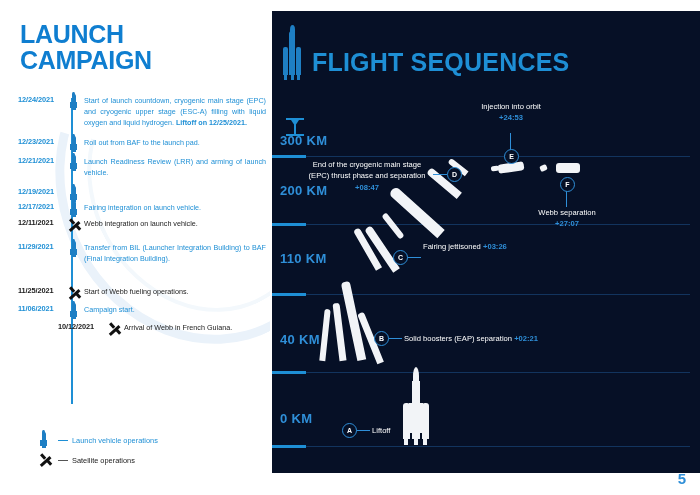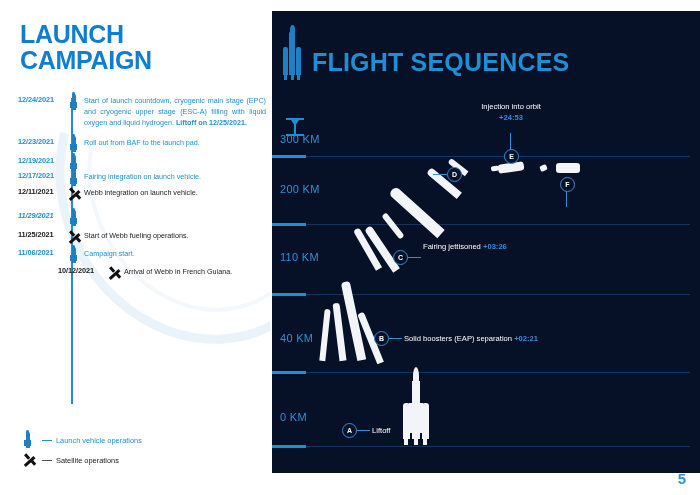--- a/index.html
+++ b/index.html
@@ -57,21 +57,21 @@
   
   .ico-sat{position:absolute;left:-1px;top:1px;width:16px;height:14px;}
   .ico-sat .w1{position:absolute;left:1px;top:7px;width:13px;height:2.6px;
     background:#111111;transform:rotate(-42deg);transform-origin:50% 50%;}
   .ico-sat .w2{position:absolute;left:2px;top:2px;width:6px;height:3.4px;
     background:#111111;transform:rotate(48deg);}
   .ico-sat .w3{position:absolute;left:8px;top:8px;width:6px;height:3.4px;
     background:#111111;transform:rotate(48deg);}
 
   
-  #legend{position:absolute;left:20px;top:430px;}
+  #legend{position:absolute;left:36px;top:430px;}
   .lg-row{position:relative;height:20px;display:flex;align-items:center;}
   .lg-icon{position:relative;width:22px;height:18px;flex:0 0 22px;}
   .lg-dash{width:10px;height:1px;background:#555;margin-right:4px;}
   .lg-dash.blue{background:#1e8fd5;}
   .lg-label{font-size:7.4px;}
 
   
   #right-panel{position:absolute;left:272px;top:11px;width:468px;height:462px;
     background:#061026;border-bottom-right-radius:34px;overflow:hidden;}
 
@@ -88,21 +88,21 @@
     background:#1e7fc4;border-radius:2px 2px 0 0;}
   #header-rocket .br{position:absolute;right:2px;top:18px;width:5px;height:28px;
     background:#1e7fc4;border-radius:2px 2px 0 0;}
   #header-rocket .nz{position:absolute;top:46px;width:3px;height:5px;
     background:#1e7fc4;}
 
   
   .alt-line{position:absolute;left:0;width:418px;height:1px;background:#12345e;}
   .alt-cap-l{position:absolute;left:0;width:34px;height:2.6px;background:#1e8fd5;}
   .alt-cap-r{position:absolute;right:0;width:34px;height:2.6px;background:#1e8fd5;}
-  .alt-label{position:absolute;left:8px;font-size:11px;font-weight:normal;
+  .alt-label{position:absolute;left:8px;font-size:13px;font-weight:bold;
     color:#2f8fd8;letter-spacing:0.3px;}
 
   
   #ruler{position:absolute;left:12px;top:105px;width:22px;height:22px;}
   #ruler .rv{position:absolute;left:10px;top:2px;width:1.6px;height:18px;background:#1e8fd5;}
   #ruler .rt{position:absolute;left:2px;top:2px;width:18px;height:1.6px;background:#1e8fd5;}
   #ruler .rb{position:absolute;left:2px;top:18px;width:18px;height:1.6px;background:#1e8fd5;}
   #ruler .ra{position:absolute;left:6.5px;top:4px;width:0;height:0;
     border-left:4.5px solid transparent;border-right:4.5px solid transparent;
     border-top:6px solid #1e8fd5;}
@@ -174,20 +174,32 @@
           <div class="tl-marker">
             <span class="ico-rocket">
               <span class="cap"></span>
               <span class="body"></span>
               <span class="fin-l"></span>
               <span class="fin-r"></span>
             </span>
           </div>
           <div class="tl-text c-blue"><span>Roll out from BAF to the launch pad.</span></div>
         </div>
+        <div class="tl-row" style="margin-bottom: 8px;">
+          <div class="tl-date c-blue">12/21/2021</div>
+          <div class="tl-marker">
+            <span class="ico-rocket">
+              <span class="cap"></span>
+              <span class="body"></span>
+              <span class="fin-l"></span>
+              <span class="fin-r"></span>
+            </span>
+          </div>
+          <div class="tl-text c-blue"><span>Launch Readiness Review (LRR) and arming of launch vehicle.</span></div>
+        </div>
         <div class="tl-row" style="margin-bottom: 4px;">
           <div class="tl-date c-blue">12/19/2021</div>
           <div class="tl-marker">
             <span class="ico-rocket">
               <span class="cap"></span>
               <span class="body"></span>
               <span class="fin-l"></span>
               <span class="fin-r"></span>
             </span>
           </div>
@@ -208,30 +220,31 @@
           <div class="tl-date c-dark">12/11/2021</div>
           <div class="tl-marker">
             <span class="ico-sat">
               <span class="w1"></span>
               <span class="w2"></span>
               <span class="w3"></span>
             </span>
           </div>
           <div class="tl-text c-dark"><span>Webb integration on launch vehicle.</span></div>
         </div>
-        <div class="tl-row" style="margin-bottom: 8px; font-style: italic;">
+        <div class="tl-row" style="margin-bottom: 20px;">
           <div class="tl-date c-blue">11/29/2021</div>
           <div class="tl-marker">
             <span class="ico-rocket">
               <span class="cap"></span>
               <span class="body"></span>
               <span class="fin-l"></span>
               <span class="fin-r"></span>
             </span>
           </div>
+          <div class="tl-text c-blue"><span>Transfer from BIL (Launcher Integration Building) to BAF (Final Integration Building).</span></div>
         </div>
         <div class="tl-row" style="margin-bottom: 6px;">
           <div class="tl-date c-dark">11/25/2021</div>
           <div class="tl-marker">
             <span class="ico-sat">
               <span class="w1"></span>
               <span class="w2"></span>
               <span class="w3"></span>
             </span>
           </div>
@@ -383,25 +396,34 @@
 
   <div class="evt-badge" style="left:121px;top:239px;">C</div>
   <div class="evt-leader" style="left:135px;top:245.5px;width:14px;height:1.2px;"></div>
   <div class="evt-label" style="left:151px;top:230px;text-align:center;">
     <span>Fairing jettisoned</span>
     <span class="t">+03:26</span>
   </div>
 
   <div class="evt-badge" style="left:175px;top:156px;">D</div>
   <div class="evt-leader" style="left:161px;top:162.5px;width:14px;height:1.2px;"></div>
+  <div class="evt-block" style="left:30px;top:148px;width:130px;">
+    <span>End of the cryogenic main stage</span><br>
+    <span>(EPC) thrust phase and separation</span>
+    <span class="t">+08:47</span>
+  </div>
 
   <div class="evt-badge" style="left:232px;top:138px;">E</div>
   <div class="evt-leader" style="left:238px;top:122px;width:1.2px;height:17px;"></div>
   <div class="evt-block" style="left:180px;top:90px;width:118px;">
     <span>Injection into orbit</span>
     <span class="t">+24:53</span>
   </div>
 
   <div class="evt-badge" style="left:288px;top:166px;">F</div>
   <div class="evt-leader" style="left:294px;top:179px;width:1.2px;height:17px;"></div>
+  <div class="evt-block" style="left:240px;top:196px;width:110px;">
+    <span>Webb separation</span>
+    <span class="t">+27:07</span>
+  </div>
 </div>
 
 <div id="page-number">5</div>
 
 </body></html>

